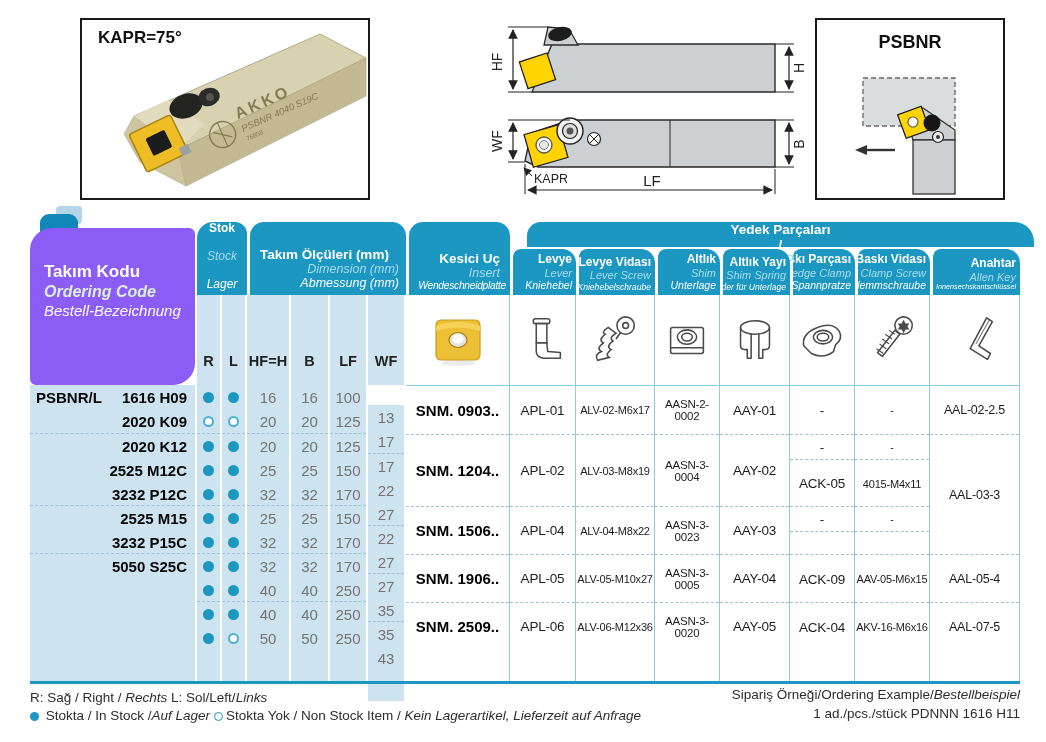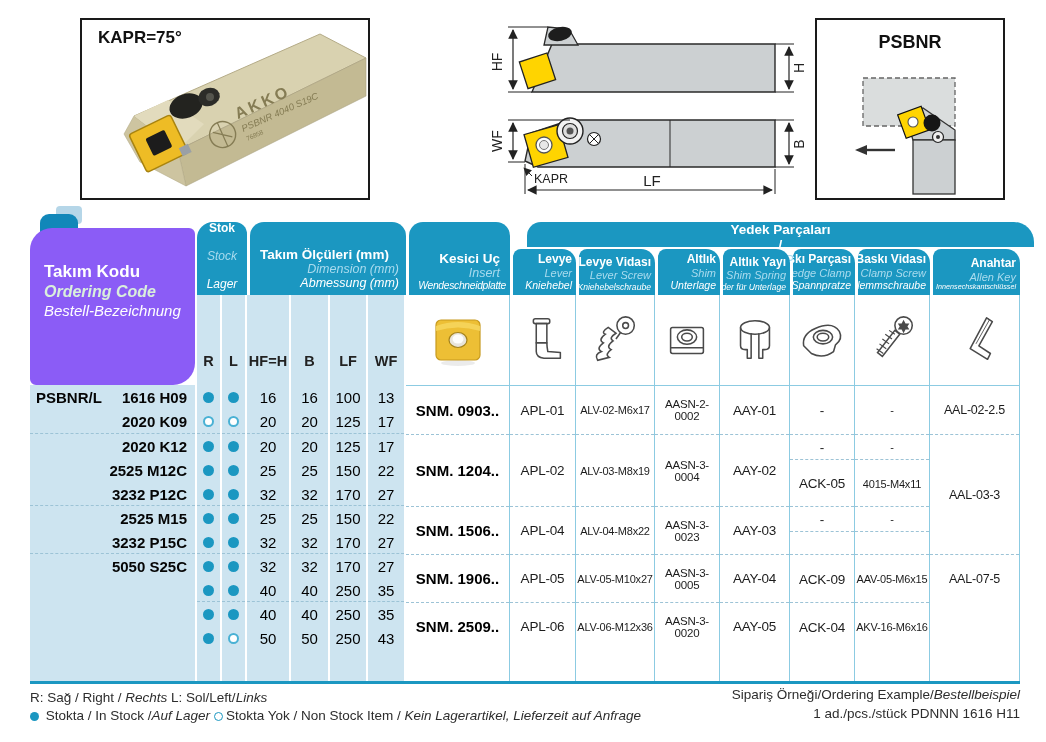--- a/index.html
+++ b/index.html
@@ -64,21 +64,21 @@
   .col{height:296px;box-sizing:border-box;}
   .col.blue{background:#cde4f0;border-right:2px solid #fff;}
   .col.white{background:#fff;border-right:1px solid #8ccbe2;border-top:1px solid #8ccbe2;}
   .gcell{display:flex;align-items:center;justify-content:center;box-sizing:border-box;}
   .gcell.stack{display:block;}
   .sep{border-top:1px dashed #9cc3d6;}
   .subsep{border-top:1px dashed #9cc3d6;}
   .rowline{height:24px;display:flex;align-items:center;justify-content:center;}
   .labelrow{justify-content:flex-end;padding-right:8px;position:relative;font-weight:bold;font-size:15px;color:#050505;}
   .prefix{position:absolute;left:6px;font-weight:bold;}
-  .dimnum{font-size:15px;color:#000000;}
+  .dimnum{font-size:15px;color:#737373;}
   .dot{width:11px;height:11px;border-radius:50%;box-sizing:border-box;}
   .dot.filled{background:#1b97c1;}
   .dot.open{background:#fff;border:2px solid #49b1d4;}
   .insertcode{font-weight:bold;font-size:15px;color:#000;}
   .part{color:#1c1c1c;letter-spacing:-0.2px;text-align:center;}
   .subcell{display:flex;align-items:center;justify-content:center;box-sizing:border-box;}
   #bottom-bar{position:absolute;left:30px;top:681px;width:990px;height:3px;background:#1b97c1;}
 
   
   .footline{position:absolute;font-size:13.5px;color:#2d2d2d;white-space:nowrap;}
@@ -515,21 +515,21 @@
         </div>
         <div class="gcell sep stack" style="height: 48px;">
           <div class="rowline dimnum">170</div>
           <div class="rowline dimnum">250</div>
         </div>
         <div class="gcell sep stack" style="height: 80px;">
           <div class="rowline dimnum">250</div>
           <div class="rowline dimnum">250</div>
         </div>
       </div>
-      <div class="col blue" style="width: 38px;">
+      <div class="col blue" style="width: 38px; margin-top: 20px;">
         <div class="gcell stack" style="height: 48px;">
           <div class="rowline dimnum">13</div>
           <div class="rowline dimnum">17</div>
         </div>
         <div class="gcell sep stack" style="height: 72px;">
           <div class="rowline dimnum">17</div>
           <div class="rowline dimnum">22</div>
           <div class="rowline dimnum">27</div>
         </div>
         <div class="gcell sep stack" style="height: 48px;">
@@ -614,20 +614,21 @@
         <div class="gcell sep stack" style="height: 48px;">
           <div class="subcell part" style="height: 48px; font-size: 11px;">AAV-05-M6x15</div>
         </div>
         <div class="gcell sep stack" style="height: 80px;">
           <div class="subcell part" style="height: 80px; padding-bottom: 32px; font-size: 11px;">AKV-16-M6x16</div>
         </div>
       </div>
       <div class="col white" style="width: 90px;">
         <div class="gcell part" style="height: 48px; font-size: 12.5px;">AAL-02-2.5</div>
         <div class="gcell part sep" style="height: 120px; font-size: 12.5px;">AAL-03-3</div>
+        <div class="gcell part sep" style="height: 48px; font-size: 12.5px;">AAL-05-4</div>
         <div class="gcell part sep" style="height: 80px; font-size: 12.5px; padding-bottom: 32px;">AAL-07-5</div>
       </div>
     </div>
   <div id="bottom-bar"></div>
 
   <div class="footline" style="left:30px;top:708px"><span class="legdot filled"></span><span> Stokta / In Stock /</span><span style="font-style: italic;">Auf Lager</span><span>   </span><span class="legdot open"></span><span>Stokta Yok / Non Stock Item / </span><span style="font-style: italic;">Kein Lagerartikel, Lieferzeit auf Anfrage</span></div>
   <div class="footline" style="left:30px;top:690px"><span>R: Sağ / Right / </span><span style="font-style: italic;">Rechts</span><span>   L: Sol/Left/</span><span style="font-style: italic;">Links</span></div>
   <div class="footline" style="right:26px;top:687px;text-align:right"><span>Sipariş Örneği/Ordering Example/</span><span style="font-style: italic;">Bestellbeispiel</span></div>
   <div class="footline" style="right:26px;top:706px;text-align:right"><span>1 ad./pcs./stück PDNNN 1616 H11</span></div>
 

